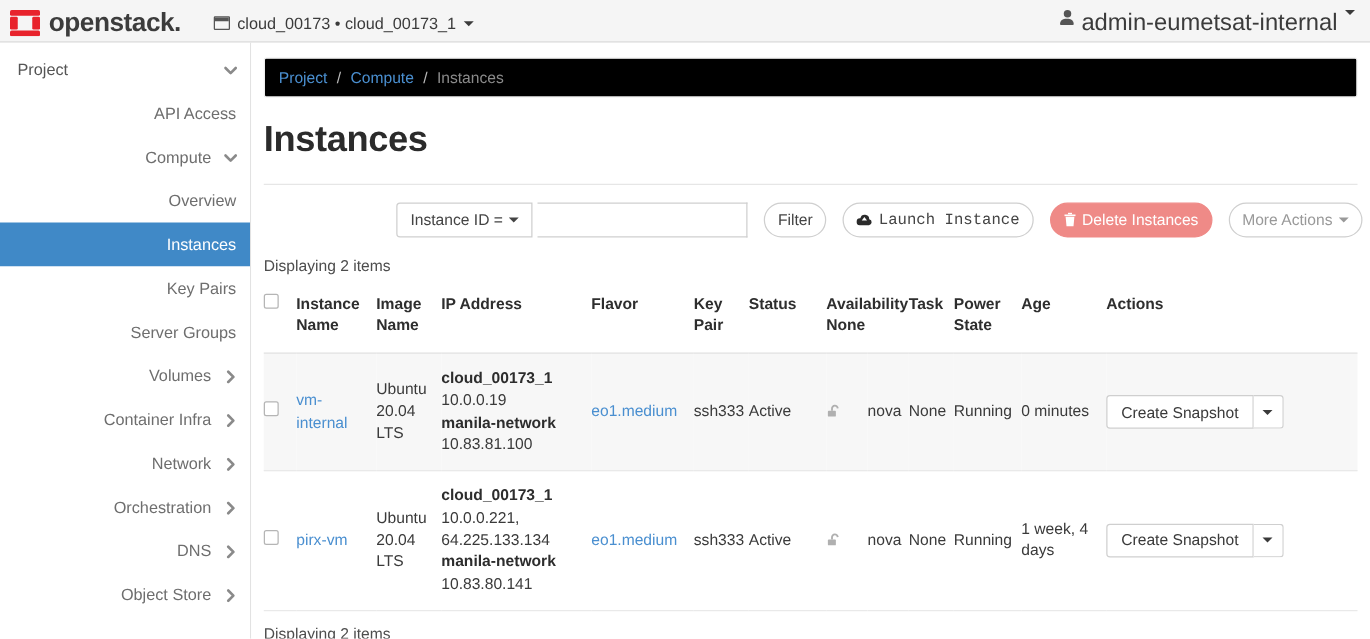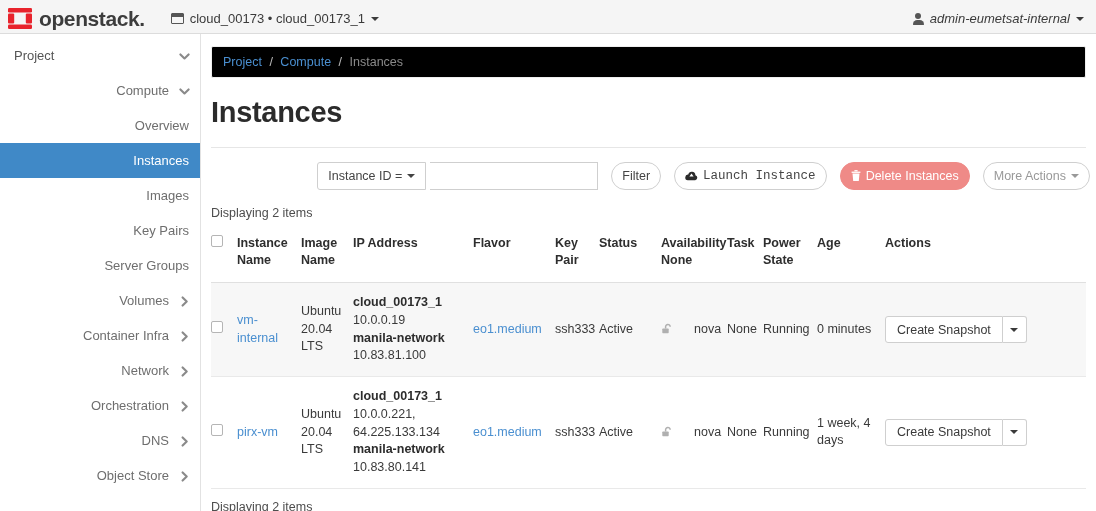--- a/index.html
+++ b/index.html
@@ -41,22 +41,22 @@
     content: ""; position: absolute; left: 0; right: 0; top: 0;
     height: 3px; background: #555;
   }
   .caret {
     width: 0; height: 0; display: inline-block;
     border-left: 4px solid transparent;
     border-right: 4px solid transparent;
     border-top: 4px solid currentColor;
   }
   .user-area {
-    margin-left: auto; display: flex; align-items: center; gap: 6px;
-    font-size: 13px; color: #3b3b3b; font-style: italic;
+    margin-left: auto; display: flex; align-items: flex-start; gap: 6px;
+    font-size: 19px; color: #3b3b3b;
   }
   .user-icon { position: relative; width: 11px; height: 12px; }
   .user-icon::before {
     content: ""; position: absolute; top: 0; left: 2.5px;
     width: 6px; height: 6px; border-radius: 50%; background: #555;
   }
   .user-icon::after {
     content: ""; position: absolute; bottom: 0; left: 0;
     width: 11px; height: 5px; background: #555;
     border-radius: 5px 5px 1px 1px;
@@ -228,35 +228,35 @@
   <div class="sidebar" id="sidebar">
       <div class="nav-item lvl0">
         <span class="nav-label">Project</span>
         <span class="chev">
           <svg width="11" height="11" viewBox="0 0 11 11">
             <path d="M1.4 3.4 L5.5 7.5 L9.6 3.4" stroke="#8a8a8a" stroke-width="2.1" fill="none" stroke-linecap="round" stroke-linejoin="round"></path>
           </svg>
         </span>
       </div>
       <div class="nav-item lvl1">
+        <span class="nav-label">API Access</span>
+      </div>
+      <div class="nav-item lvl1">
         <span class="nav-label">Compute</span>
         <span class="chev">
           <svg width="11" height="11" viewBox="0 0 11 11">
             <path d="M1.4 3.4 L5.5 7.5 L9.6 3.4" stroke="#8a8a8a" stroke-width="2.1" fill="none" stroke-linecap="round" stroke-linejoin="round"></path>
           </svg>
         </span>
       </div>
       <div class="nav-item lvl2">
         <span class="nav-label">Overview</span>
       </div>
       <div class="nav-item lvl2 active">
         <span class="nav-label">Instances</span>
-      </div>
-      <div class="nav-item lvl2">
-        <span class="nav-label">Images</span>
       </div>
       <div class="nav-item lvl2">
         <span class="nav-label">Key Pairs</span>
       </div>
       <div class="nav-item lvl2">
         <span class="nav-label">Server Groups</span>
       </div>
       <div class="nav-item lvl1">
         <span class="nav-label">Volumes</span>
         <span class="chev">

